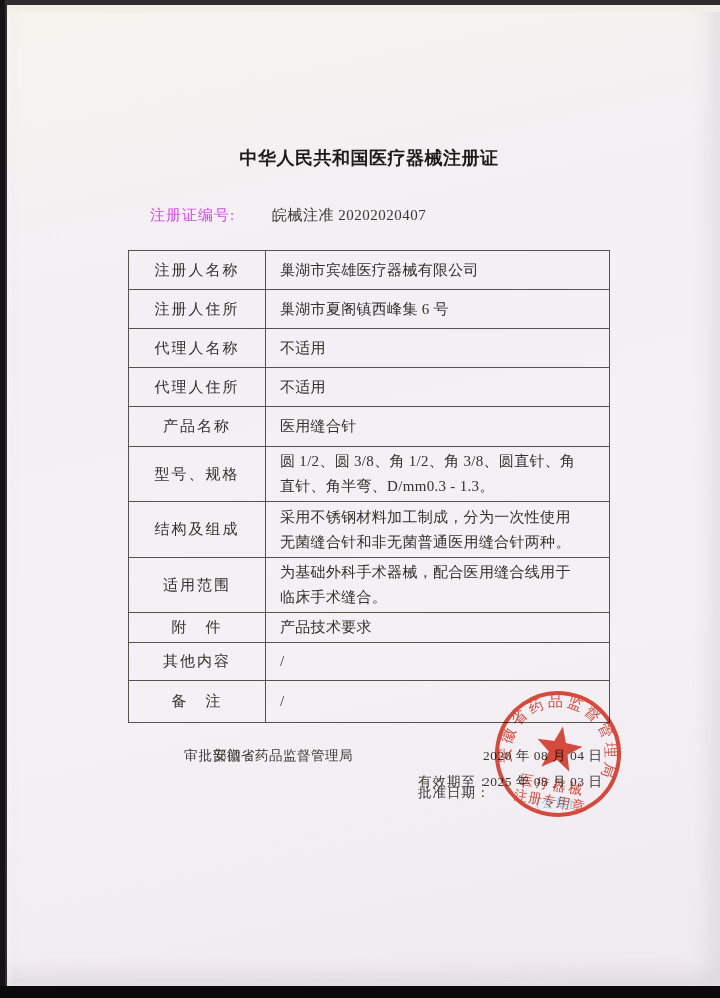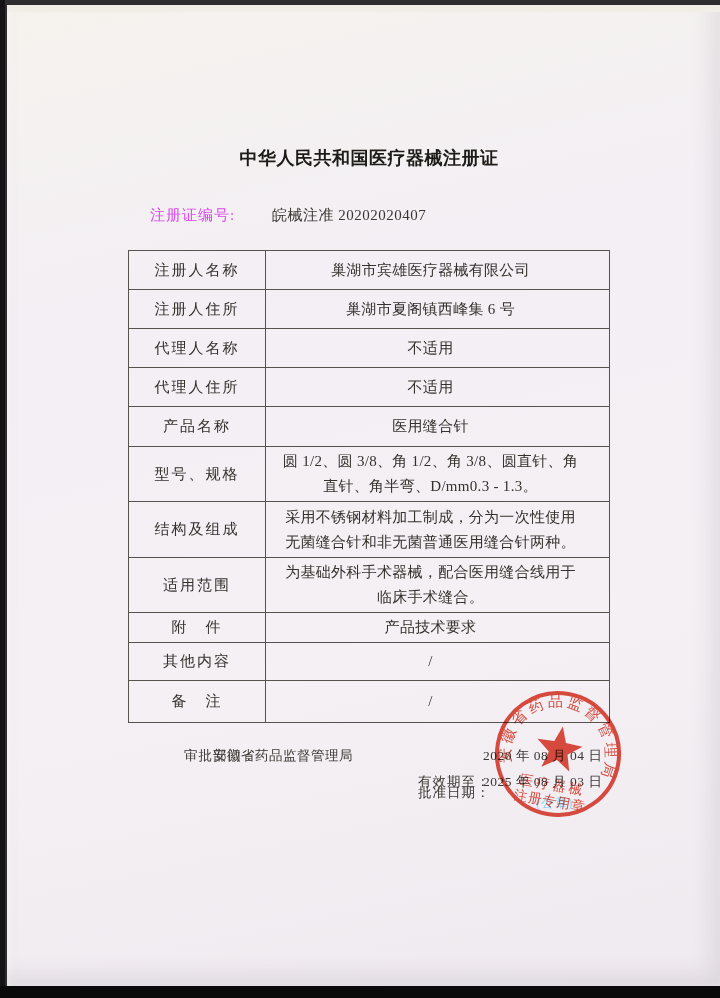--- a/index.html
+++ b/index.html
@@ -27,21 +27,21 @@
   table.cert{
     position:absolute;left:128px;top:233px;width:482px;
     border-collapse:collapse;table-layout:fixed;margin-top:17px;
   }
   table.cert td{
     border:1px solid #56524d;
     font-size:15px;vertical-align:middle;
     color:#34312c;
   }
   td.lab{width:134px;text-align:center;letter-spacing:2px;}
-  td.val{padding:2px 28px 2px 14px;line-height:25px;letter-spacing:0.3px;text-align:center;}
+  td.val{padding:2px 28px 2px 14px;line-height:25px;letter-spacing:0.3px;}
   tr.h39{height:39px;} tr.h40{height:40px;} tr.h52{height:52px;}
   tr.h56{height:56px;} tr.h50{height:50px;} tr.h35{height:27px;}
   tr.h38{height:38px;} tr.h42{height:42px;}
   .footer-label{position:absolute;font-size:13.5px;letter-spacing:1px;color:#3a3733;}
   .footer-value{position:absolute;font-size:13.5px;letter-spacing:0.5px;color:#3a3733;}
   .dept-label{left:156px;top:747px;margin-left:28px;}
   .dept-value{left:213px;top:747px;}
   .apprdate-label{left:418px;top:784px;}
   .apprdate-value{left:483px;top:747px;}
   .valid-label{left:418px;top:773px;}

